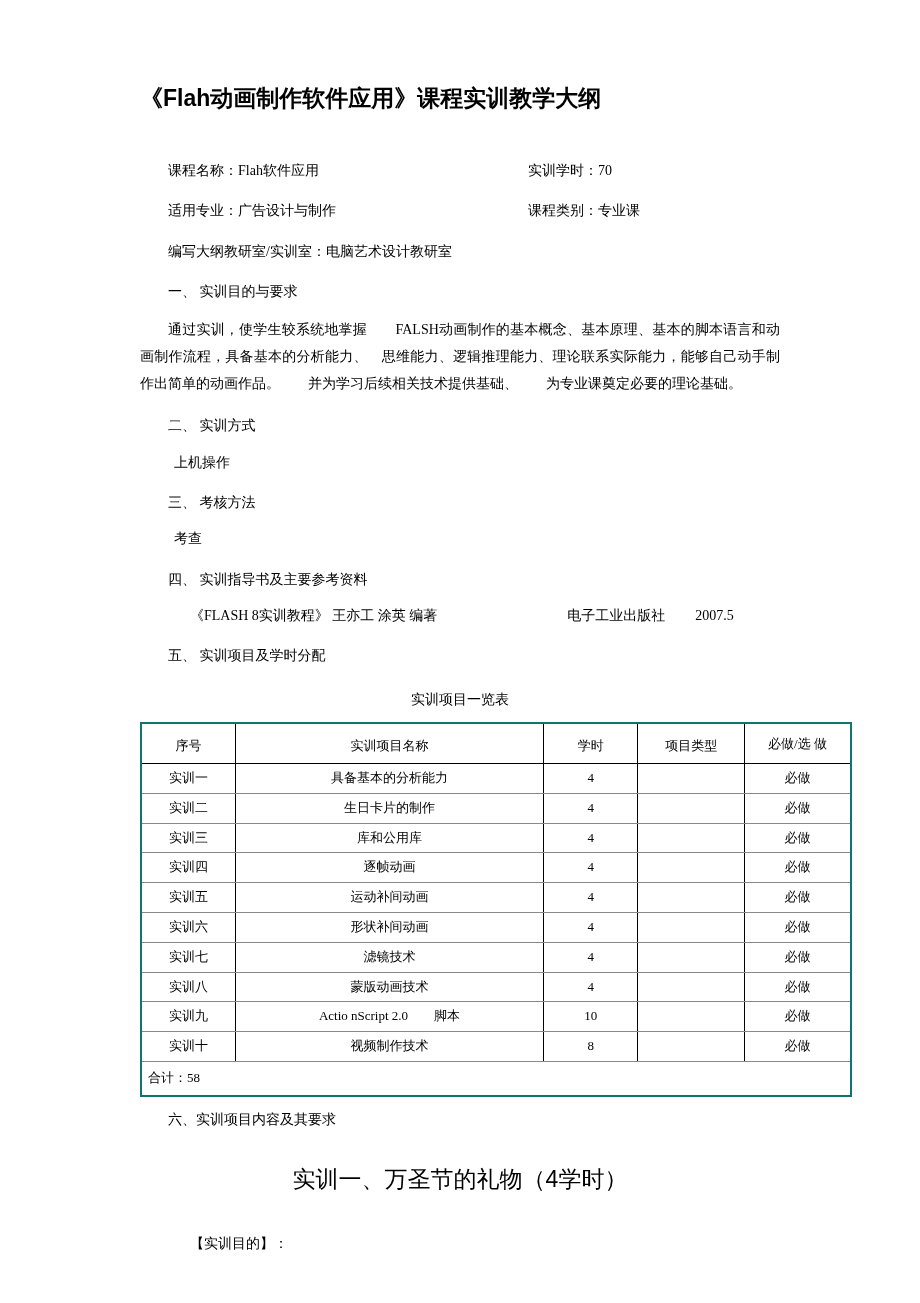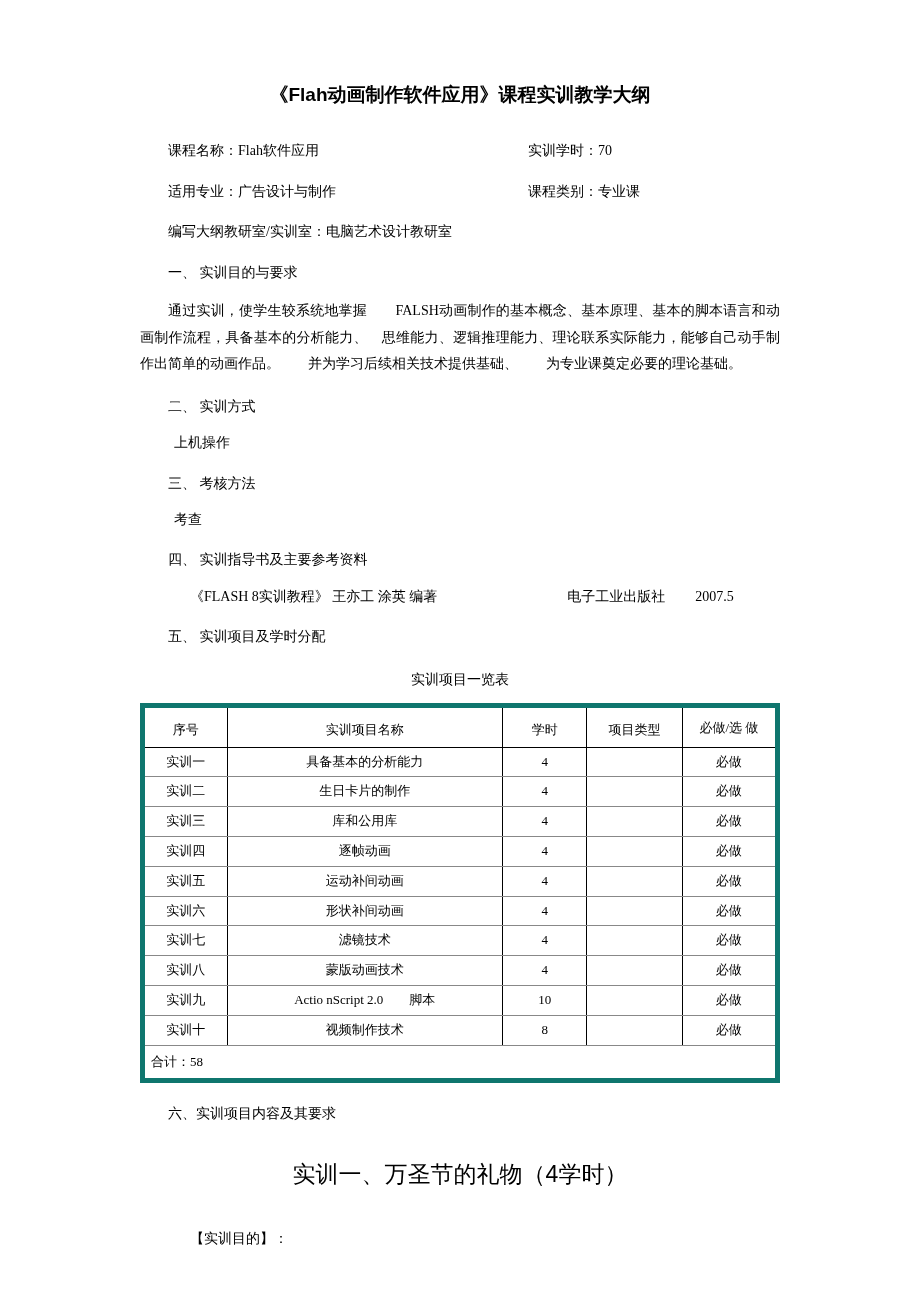--- a/index.html
+++ b/index.html
@@ -6,25 +6,25 @@
     body {
       font-family: "SimSun", "宋体", serif;
       font-size: 14px;
       color: #000;
       background: #fff;
       width: 920px;
       padding: 80px 140px 60px 140px;
       line-height: 1.6;
     }
     .title {
-      text-align: center;
-      font-size: 19px;
+      text-align: left;
+      font-size: 23px;
       font-weight: bold;
       font-family: "Microsoft YaHei", "SimHei", sans-serif;
-      margin-bottom: 30px;
+      margin-bottom: 43px;
     }
     .meta-row {
       display: flex;
       margin-bottom: 18px;
       padding-left: 28px;
     }
     .meta-left { width: 360px; }
     .meta-right { flex: 1; }
     .meta-single { padding-left: 28px; margin-bottom: 2px; }
     .section-head {
@@ -50,24 +50,24 @@
     }
     .ref-line .gap1 { display: inline-block; width: 130px; }
     .ref-line .gap2 { display: inline-block; width: 30px; }
     .table-caption {
       text-align: center;
       margin-top: 20px;
       margin-bottom: 12px;
       font-family: "Microsoft YaHei", "SimHei", sans-serif;
     }
     table {
-      width: 640px;
+      width: 712px;
       margin: 0 auto;
       border-collapse: collapse;
-      border: 5px solid #0f766e;
+      border: 2px solid #0f766e;
       font-size: 13px;
     }
     th, td {
       border-left: 1px solid #000;
       border-right: 1px solid #000;
       border-bottom: 1px solid #888;
       text-align: center;
       padding: 4px 6px;
       vertical-align: middle;
     }
@@ -84,21 +84,21 @@
     .col-name { width: 260px; }
     .col-hours { width: 80px; }
     .col-type { width: 90px; }
     .col-req { width: 90px; }
     .total-row td {
       text-align: left;
       padding: 6px;
     }
     .post-table {
       padding-left: 28px;
-      margin-top: 20px;
+      margin-top: 12px;
       margin-bottom: 20px;
     }
     .sub-title {
       text-align: center;
       font-size: 23px;
       font-family: "Microsoft YaHei", "SimHei", sans-serif;
       margin-top: 30px;
       margin-bottom: 35px;
     }
     .obj-head {

